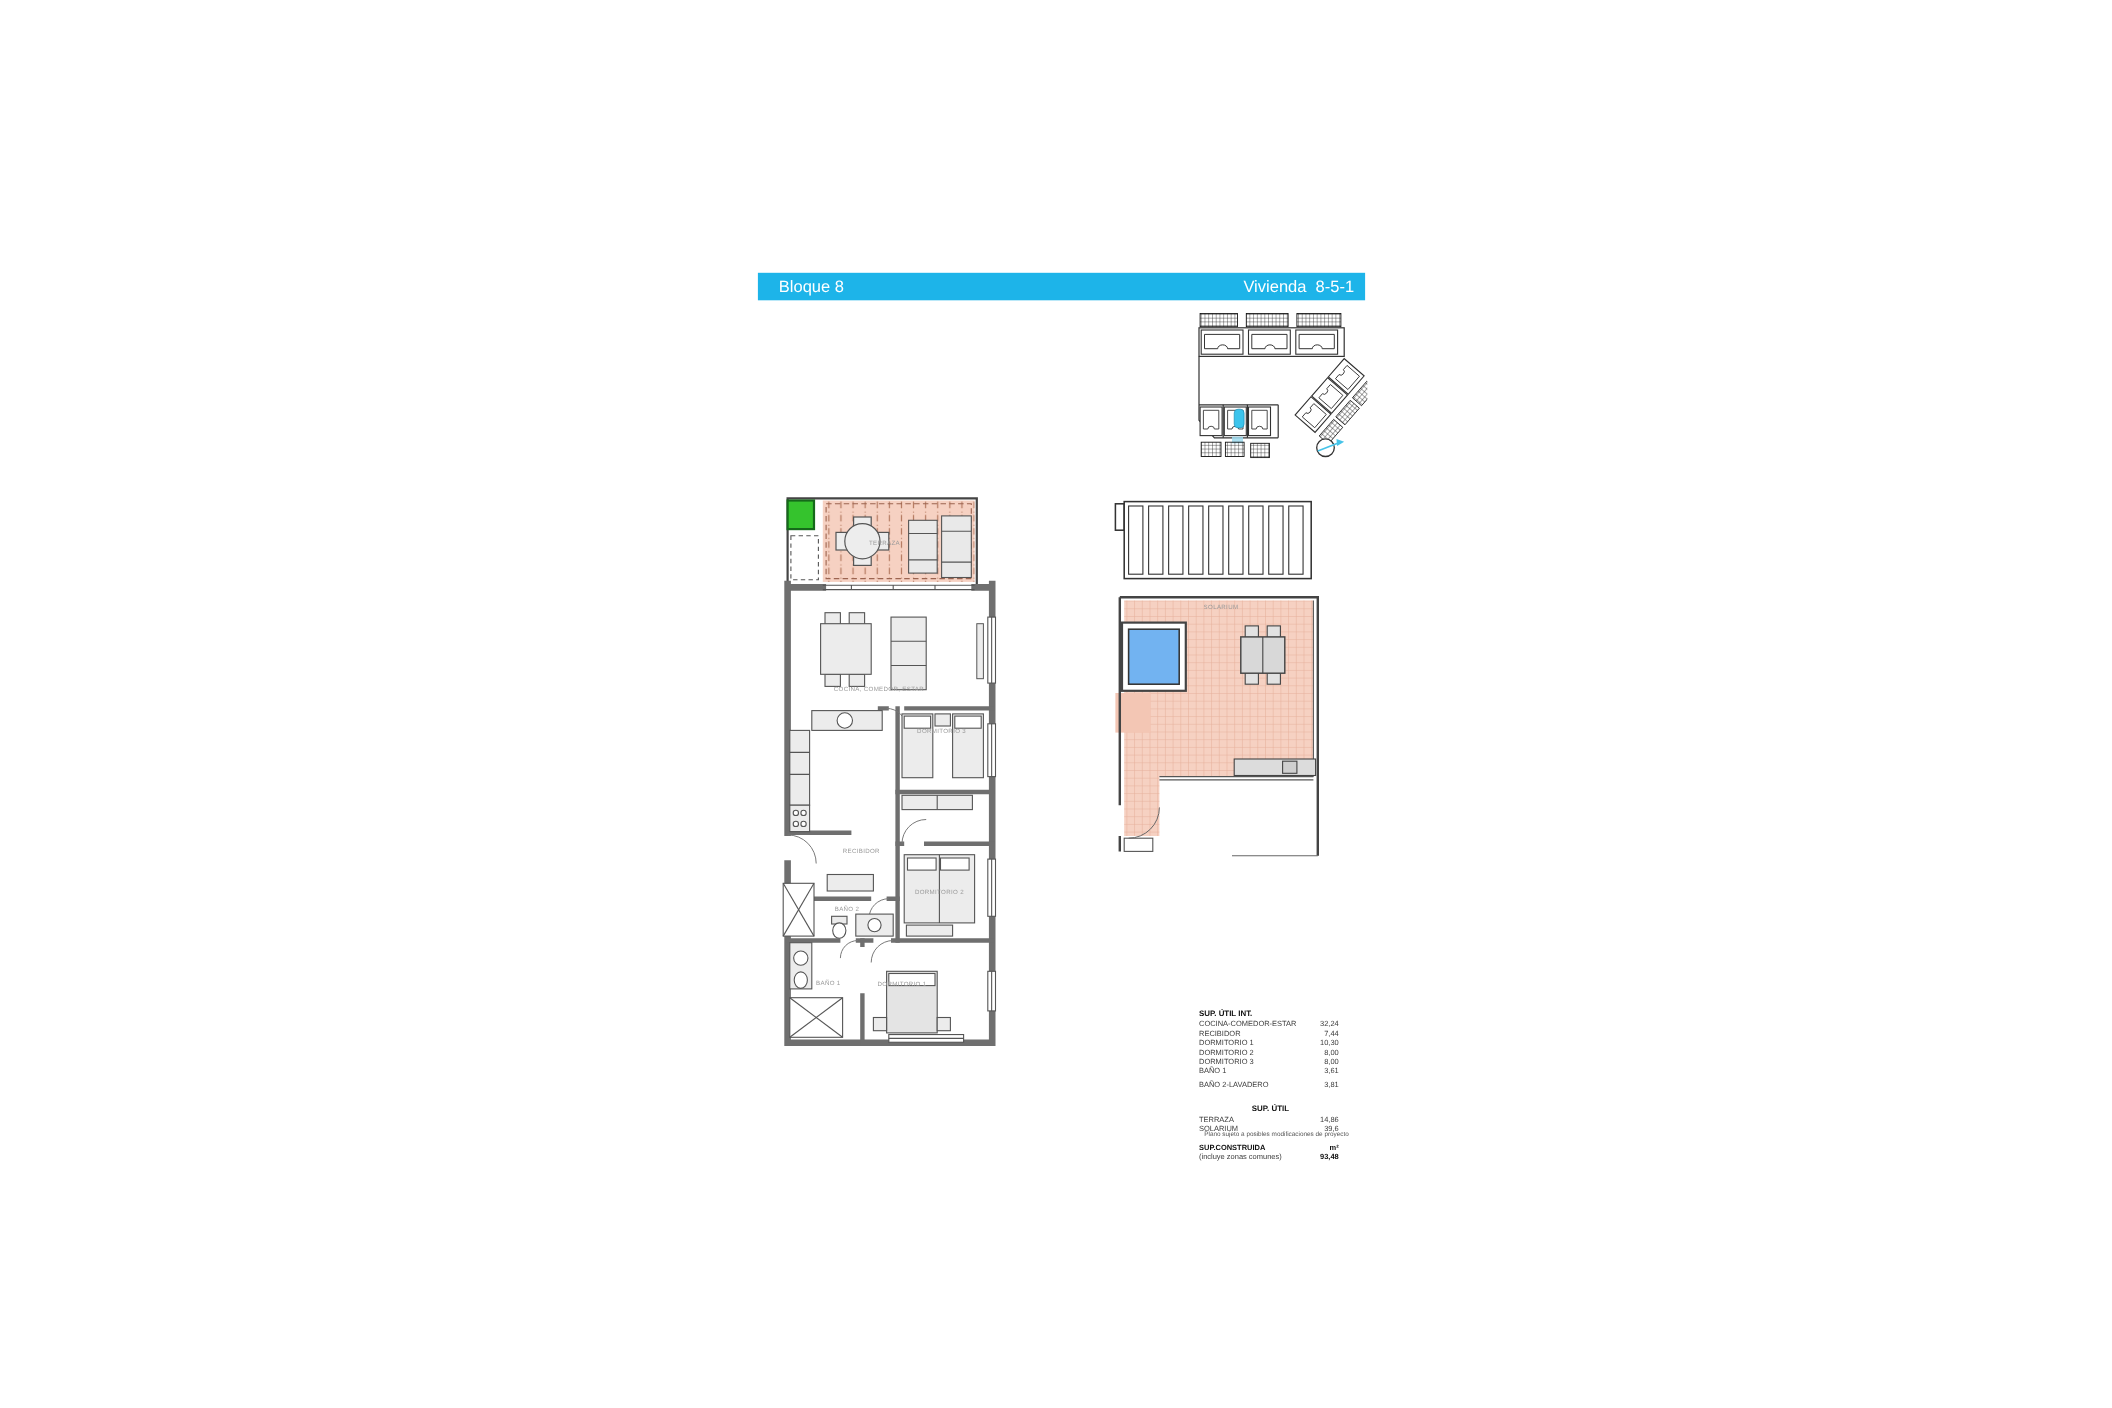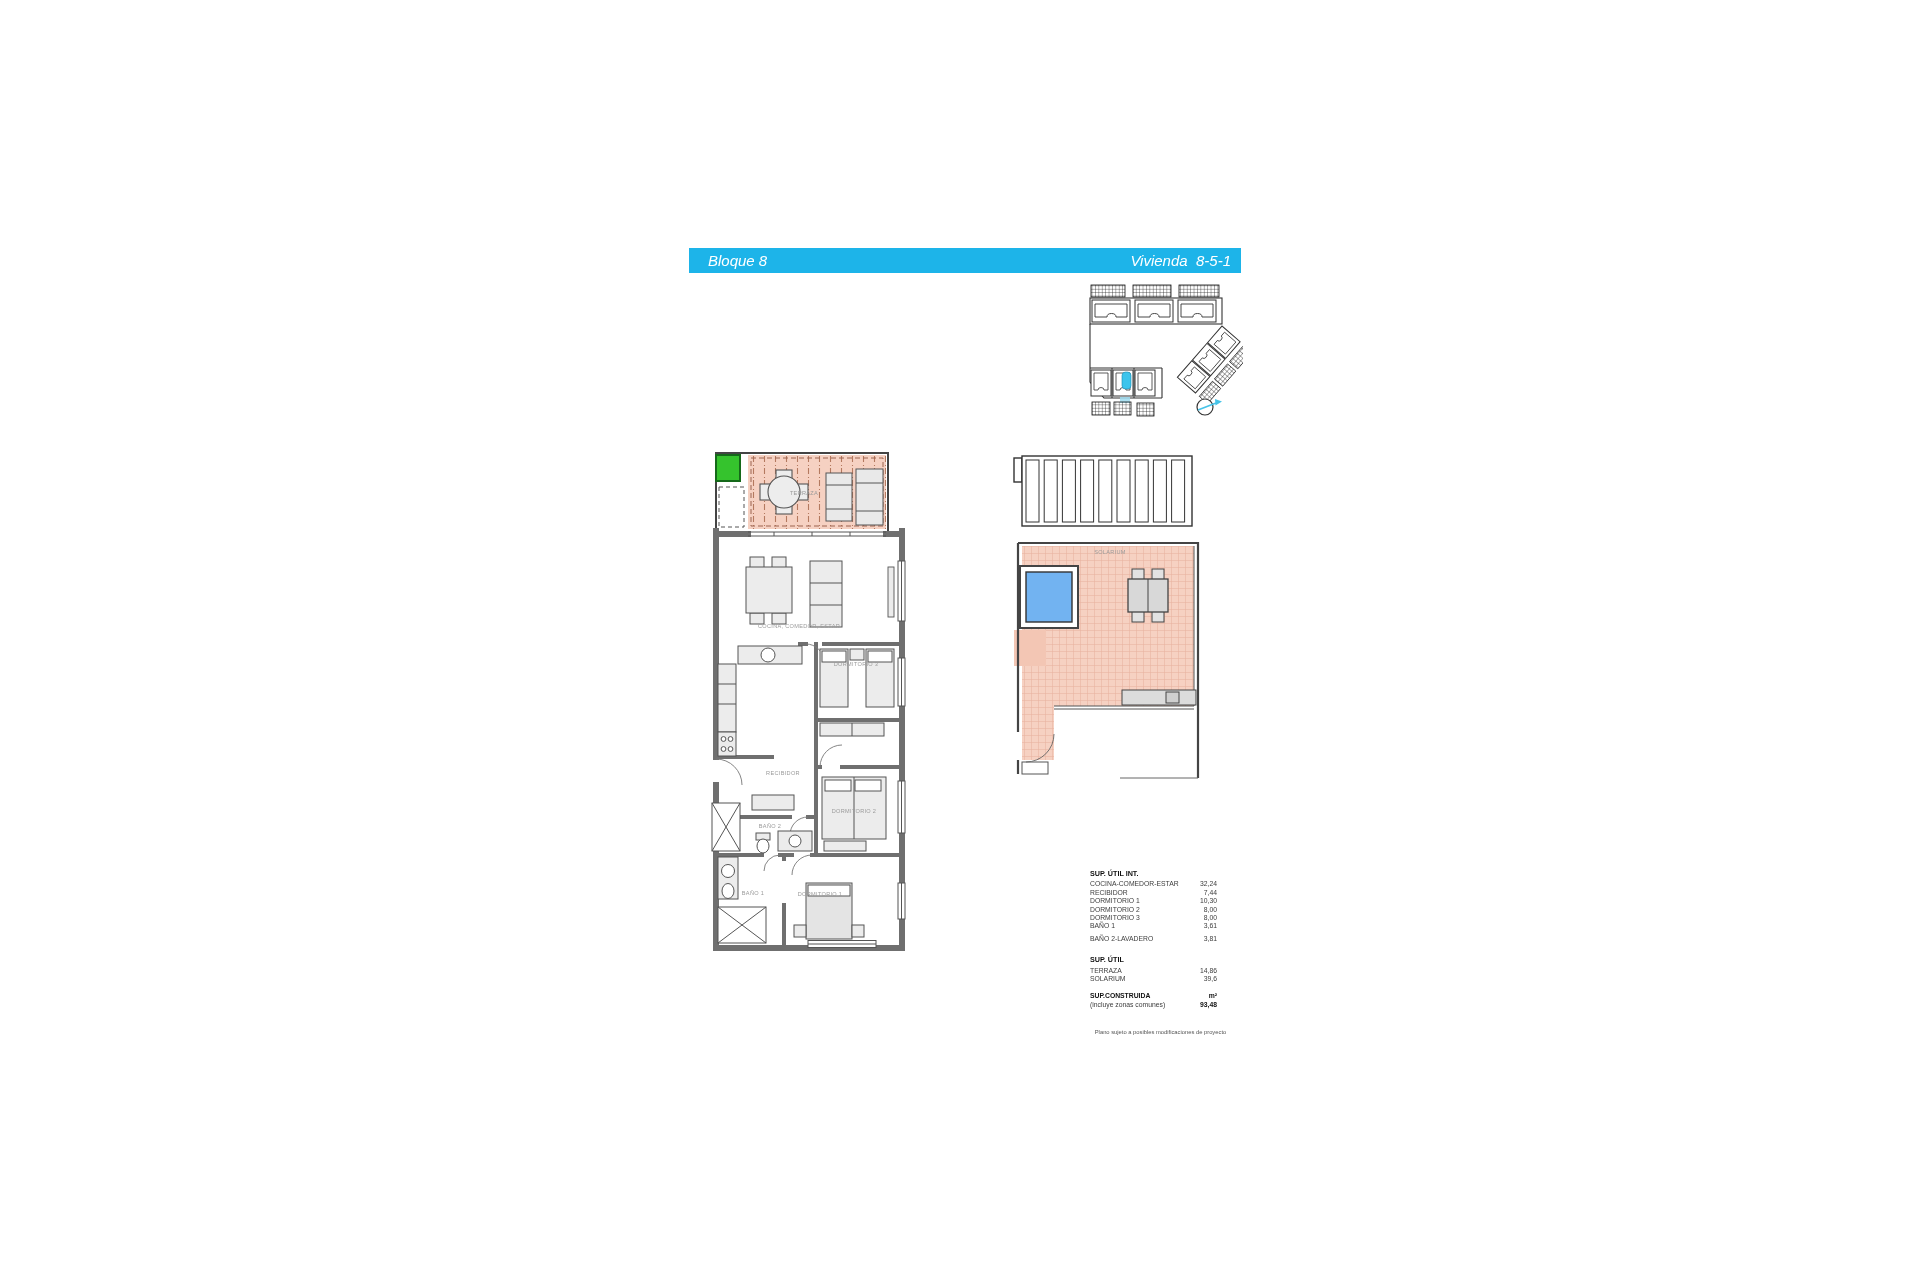--- a/index.html
+++ b/index.html
@@ -2,34 +2,34 @@
 <html><head>
 <meta charset="utf-8">
 <style>
   html,body{margin:0;padding:0;background:#ffffff;}
   body{width:1920px;height:1280px;position:relative;overflow:hidden;
        font-family:"Liberation Sans",sans-serif;}
   
   .hdr{position:absolute;left:689px;top:248px;width:552px;height:25px;
        background:#1db4e9;color:#ffffff;display:flex;align-items:center;
        justify-content:space-between;padding:0 10px 0 19px;box-sizing:border-box;
-       font-size:15px;white-space:pre;font-style:italic;}
+       font-size:15px;white-space:pre;}
   
   .siteplan{position:absolute;left:1078px;top:282px;}
   .mainplan{position:absolute;left:704px;top:443px;}
   .solplan{position:absolute;left:1010px;top:448px;}
   svg text{font-family:"Liberation Sans",sans-serif;fill:#9a9a9a;}
   .roomlbl{font-size:5.6px;letter-spacing:.3px;}
   
   .areas{position:absolute;left:1090px;top:870px;width:127px;
          font-size:6.8px;line-height:8.4px;color:#3c3c3c;}
-  .t-head{font-weight:bold;color:#101010;font-size:7.2px;margin-bottom:2px;}
+  .t-head{font-weight:bold;color:#101010;font-size:7.2px;margin-bottom:2px;margin-top:48px;}
   .t-row{display:flex;justify-content:space-between;}
   .gap{margin-top:4px;}
-  .sec{margin-top:13px;}
+  .sec{margin-top:13px;margin-left:48px;}
   .built{margin-top:9px;}
   .b{font-weight:bold;color:#101010;}
   .footnote{position:absolute;left:1083px;top:1029px;width:155px;
             font-size:5.8px;color:#555;text-align:center;line-height:7px;}
 </style>
 </head>
 <body>
 
 <div class="hdr">
   <span>Bloque 8</span>

